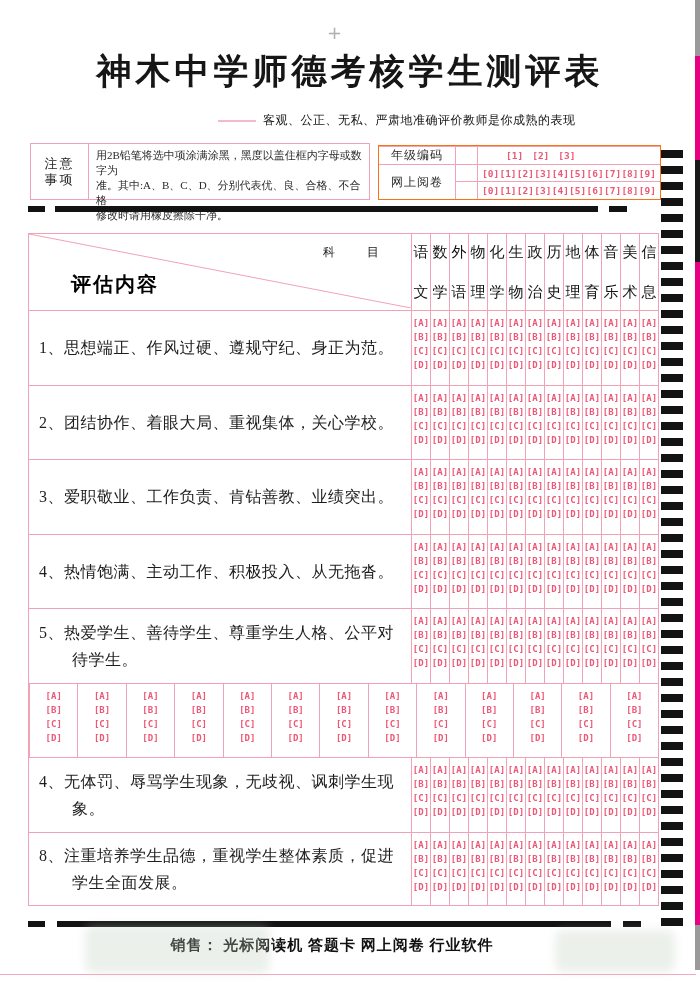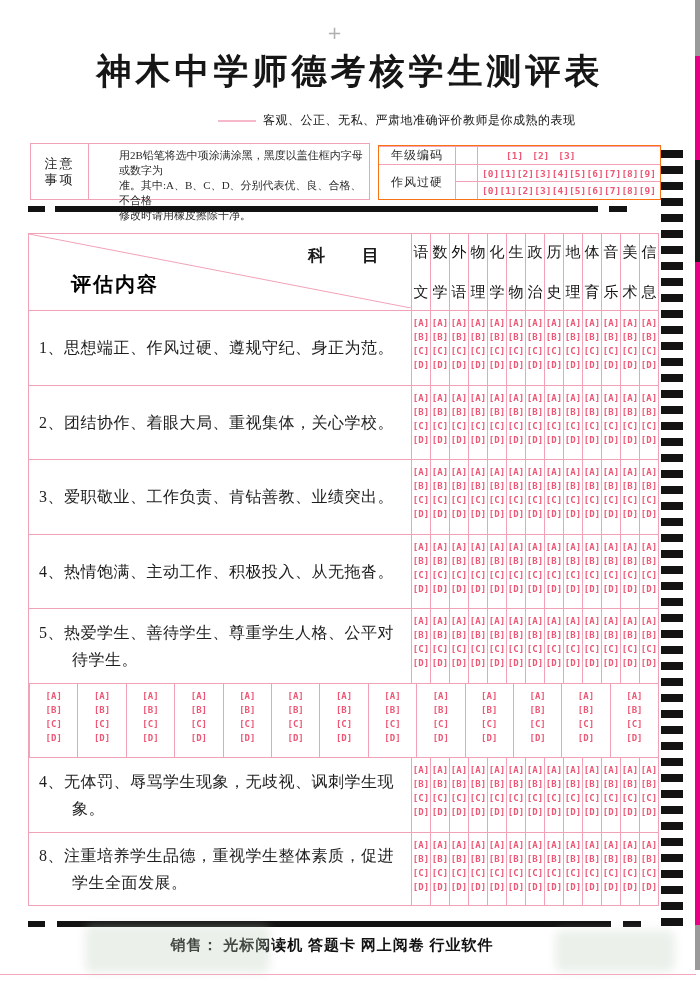--- a/index.html
+++ b/index.html
@@ -13,21 +13,21 @@
   
   .title{position:absolute;left:0;top:48px;width:700px;text-align:center;margin:0;
          font-size:35px;font-weight:bold;letter-spacing:4px;color:#161616;}
   .subtitle{position:absolute;left:218px;top:112px;width:460px;color:#141414;
             font-size:12px;letter-spacing:0.5px;white-space:nowrap;}
   .subline{display:inline-block;width:38px;height:2px;background:#f6b9c9;
            vertical-align:middle;margin-right:7px;}
 
   
   .notice{position:absolute;left:30px;top:143px;width:338px;height:55px;
-          border:1px solid #f2a2b7;display:flex;gap:23px;}
+          border:1px solid #f2a2b7;display:flex;}
   .notice-label{width:57px;border-right:1px solid #f2a2b7;display:flex;flex-direction:column;
                 justify-content:center;align-items:center;font-size:13px;color:#252525;
                 line-height:16px;letter-spacing:2px;}
   .notice-body{flex:1;padding:4px 4px 2px 7px;font-size:11px;line-height:15px;color:#2b2b2b;}
 
   
   .codes{position:absolute;left:378px;top:145px;width:281px;height:53px;
          border:1px solid #f97316;display:grid;
          grid-template-columns:76px 22px 1fr;grid-template-rows:18px 17px 18px;}
   .codes > div{border-left:1px solid #f2a2b7;border-top:1px solid #f2a2b7;
@@ -43,21 +43,21 @@
   
   .sync{position:absolute;height:6px;}
   .sync span{position:absolute;top:0;height:6px;background:#131313;display:block;}
 
   
   .mtable{position:absolute;left:28px;top:233px;width:631px;height:673px;
           border:1px solid #f2a2b7;box-sizing:border-box;}
   .hrow{display:flex;height:76px;box-sizing:border-box;}
   .corner{position:relative;width:382px;box-sizing:border-box;}
   .corner svg{position:absolute;left:0;top:0;}
-  .corner-top{position:absolute;right:22px;top:10px;font-size:17px;font-weight:bold;
+  .corner-top{position:absolute;right:22px;top:10px;font-size:12px;font-weight:normal;
               letter-spacing:10px;color:#1a1a1a;}
   .corner-bottom{position:absolute;left:42px;bottom:12px;font-size:20px;font-weight:bold;
                  letter-spacing:2px;color:#000000;}
   .subjects{flex:1;display:flex;}
   .subject-col{flex:1;border-left:1px solid #f2a2b7;display:flex;flex-direction:column;
                align-items:center;justify-content:space-between;padding:9px 0 8px;
                font-size:15px;color:#141414;}
   .data-row{display:flex;border-top:1px solid #f2a2b7;height:74.5px;box-sizing:border-box;}
   .row-text{width:382px;box-sizing:border-box;display:flex;align-items:center;
             padding:2px 4px 2px 10px;font-size:16px;letter-spacing:0.5px;color:#1d1d1d;
@@ -108,21 +108,21 @@
   </div>
 
   <div class="codes">
     <div class="code-label nbl">年级编码</div>
     <div></div>
     <div class="code-bubbles grade-bub" id="grade-bubbles">
         <span class="cb">[1]</span>
         <span class="cb">[2]</span>
         <span class="cb">[3]</span>
       </div>
-    <div class="code-label class-label nbl">作风过硬</div>
+    <div class="code-label class-label nbl">网上阅卷</div>
     <div></div>
     <div class="code-bubbles class-bub" id="class-bubbles-0">
         <span class="cb">[0]</span>
         <span class="cb">[1]</span>
         <span class="cb">[2]</span>
         <span class="cb">[3]</span>
         <span class="cb">[4]</span>
         <span class="cb">[5]</span>
         <span class="cb">[6]</span>
         <span class="cb">[7]</span>

